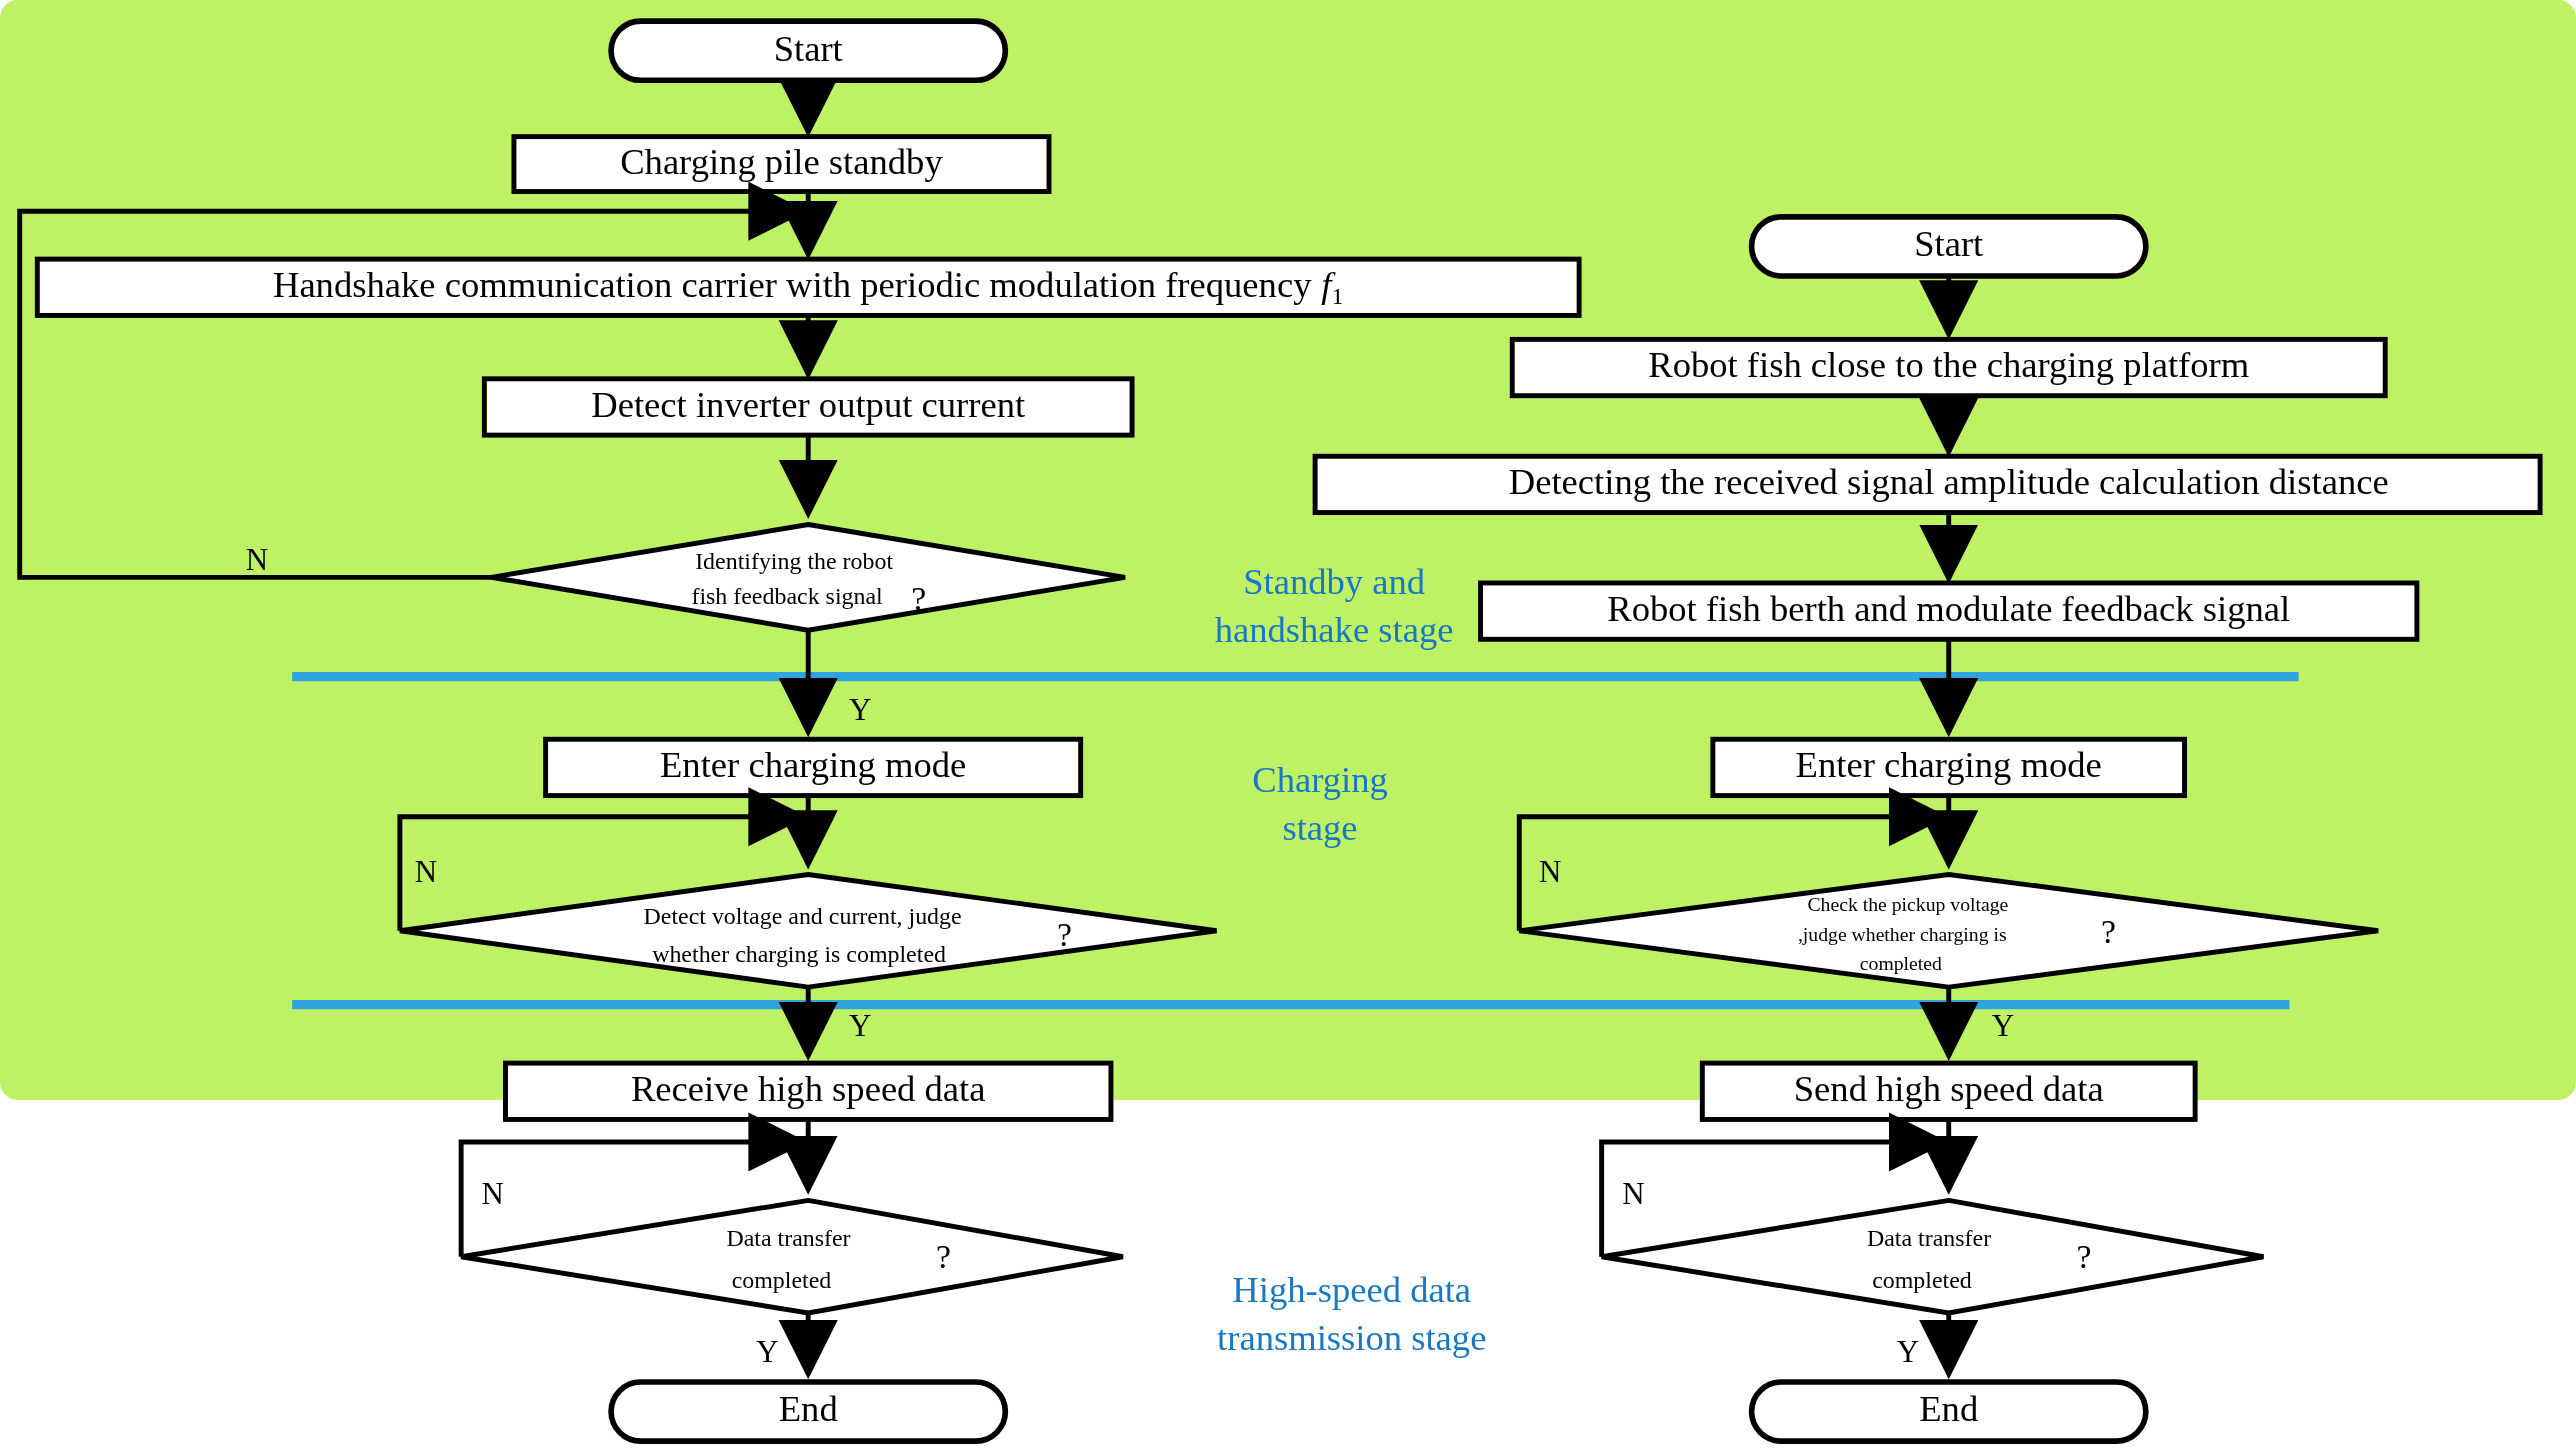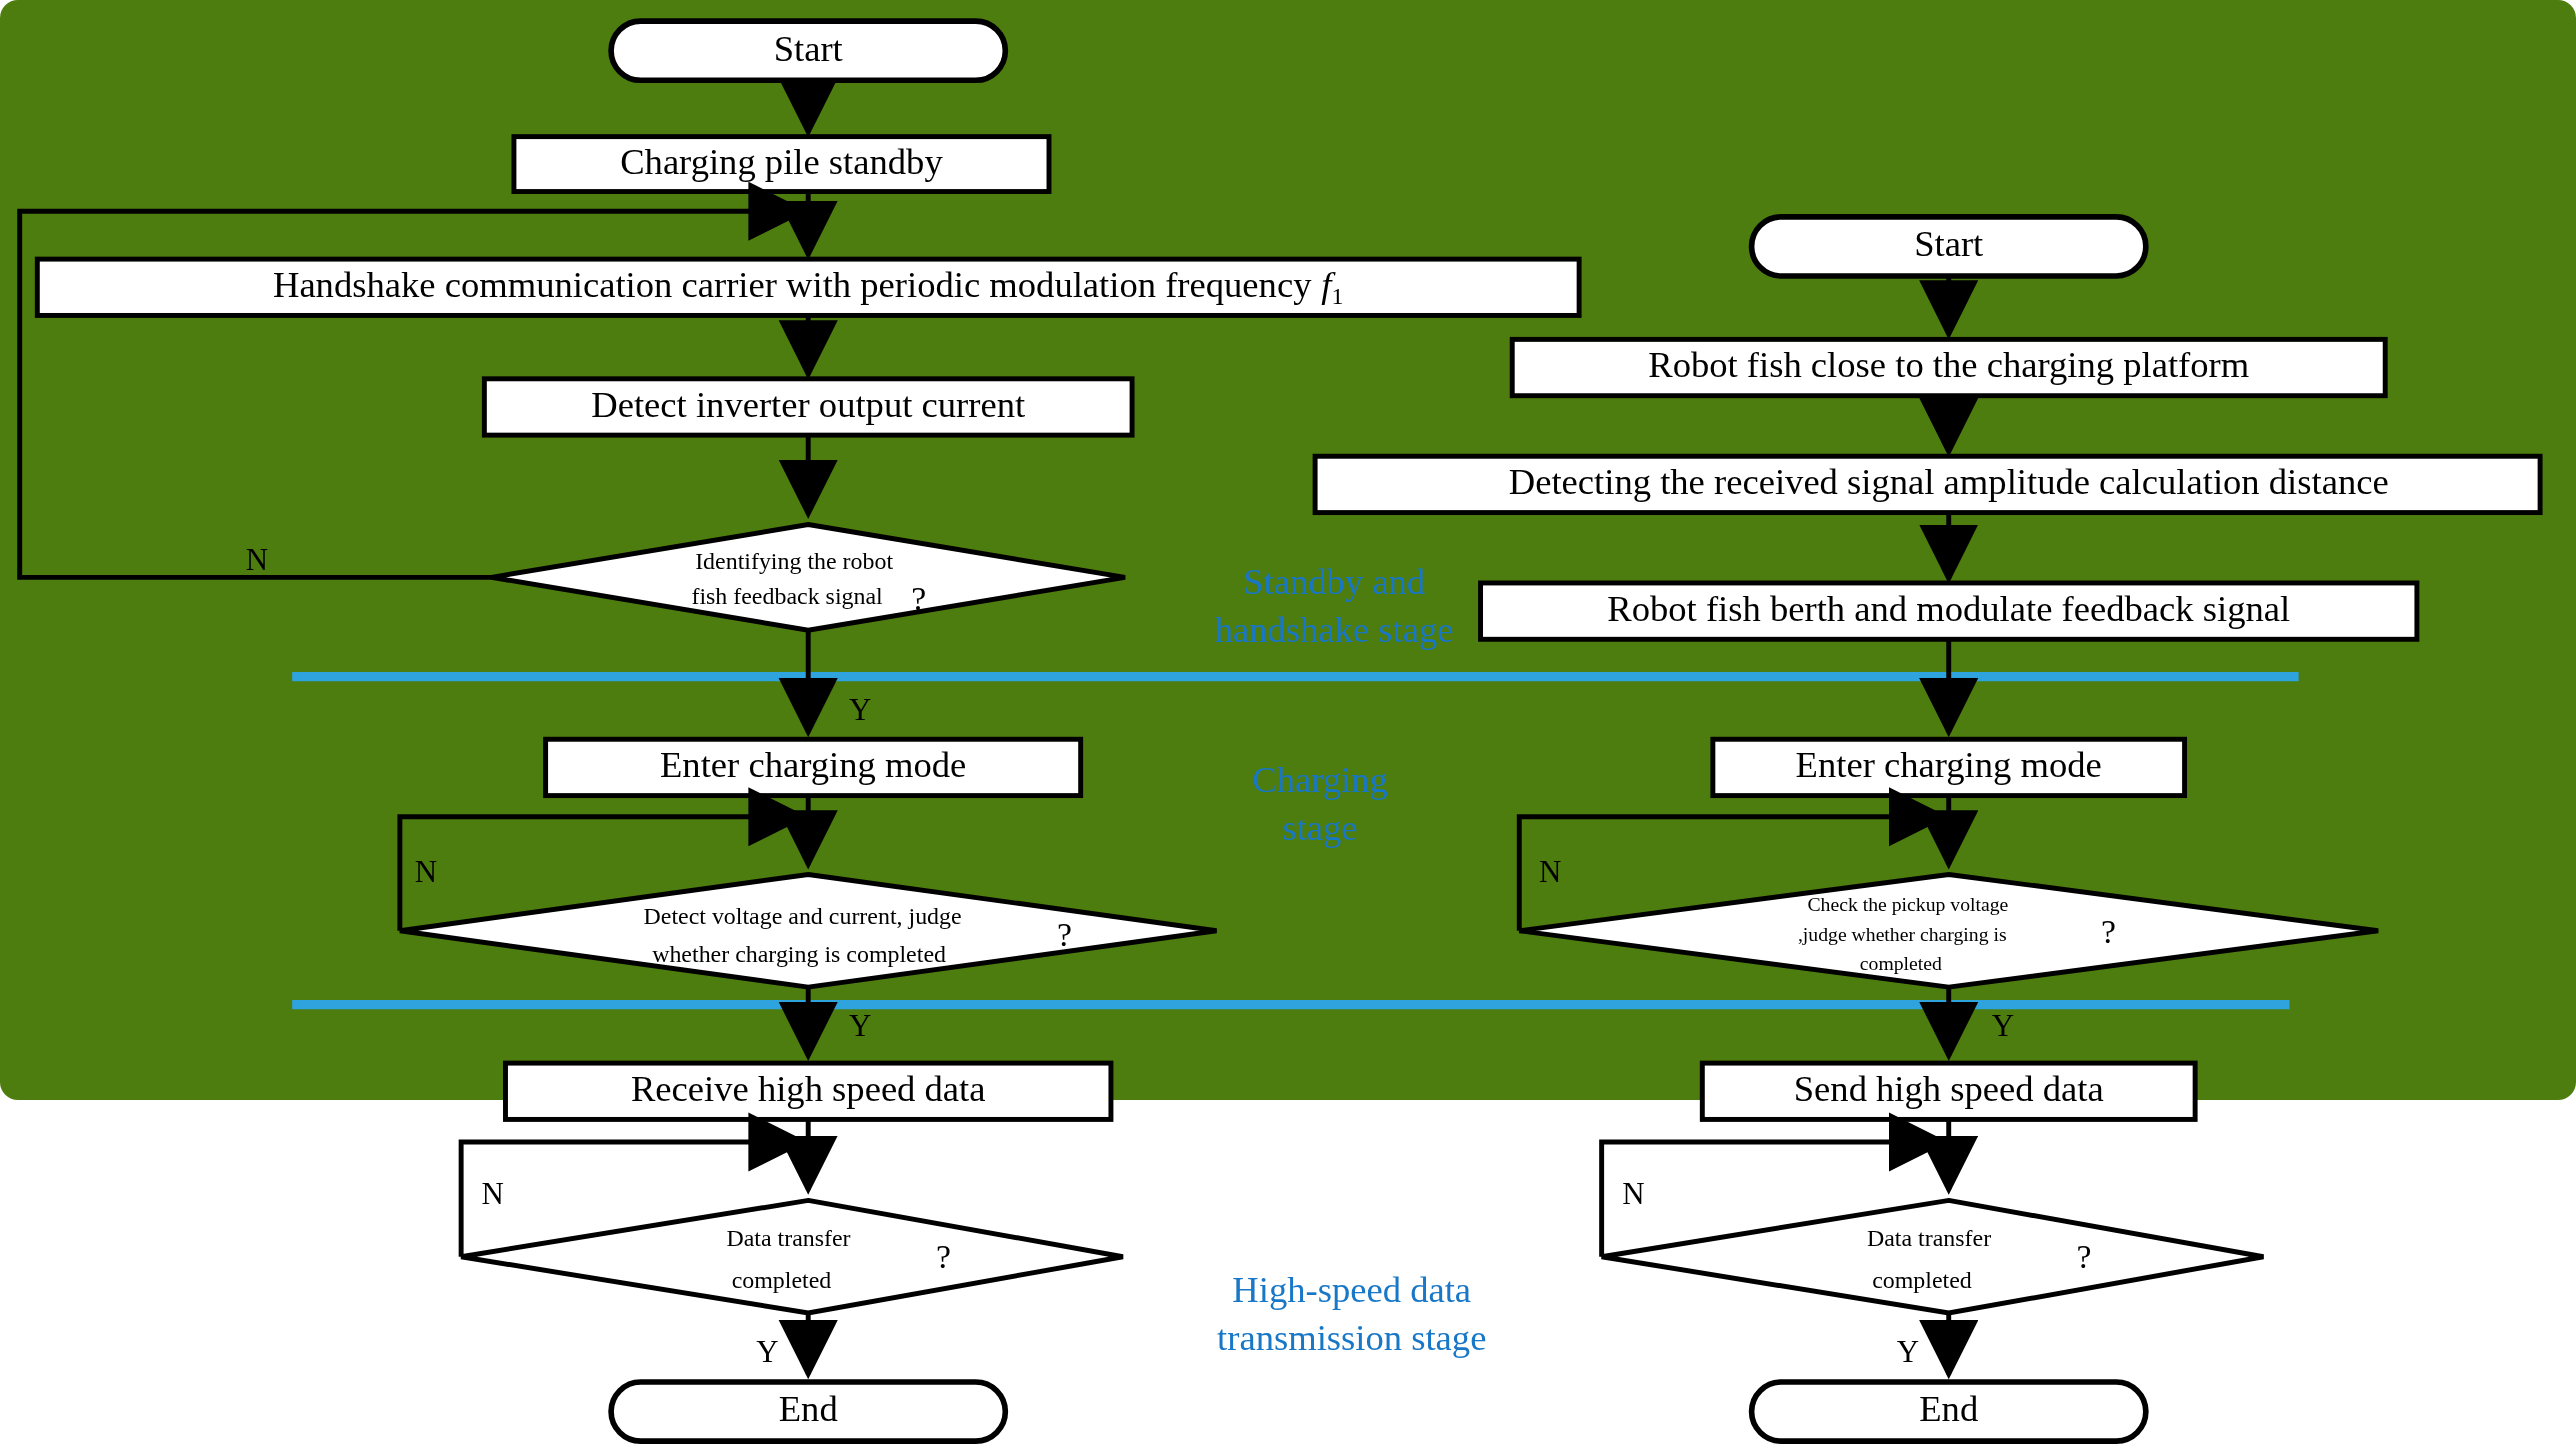--- a/index.html
+++ b/index.html
@@ -1,17 +1,17 @@
 <!DOCTYPE html>
 <html style="font-size:11.3px"><head>
 <meta charset="utf-8">
 <style>
   html,body{margin:0;padding:0;background:#ffffff;}
   body{width:2576px;height:1456px;overflow:hidden;font-family:"Liberation Serif",serif;}
-  #stage{position:relative;width:2576px;height:1100px;background:#4d7c0f;border-radius:18px;}
+  #stage{position:relative;width:2576px;height:1100px;background:#bef264;border-radius:18px;}
   svg{position:absolute;left:0;top:0;width:2576px;height:1456px;}
   text{font-family:"Liberation Serif",serif;fill:#000;}
   .node-label{font-size:52px;text-anchor:middle;dominant-baseline:middle;}
   .node-label-sm{font-size:34px;text-anchor:middle;dominant-baseline:middle;}
   .node-label-xs{font-size:28px;text-anchor:middle;dominant-baseline:middle;}
   .qmark{font-size:48px;text-anchor:middle;dominant-baseline:middle;}
   .branch{font-size:44px;text-anchor:middle;dominant-baseline:middle;}
   .stage-label{font-size:52px;text-anchor:middle;dominant-baseline:middle;fill:#1877C6;}
   .shape{fill:#ffffff;stroke:#000000;stroke-width:7;}
   .shape-term{fill:#ffffff;stroke:#000000;stroke-width:8;}

